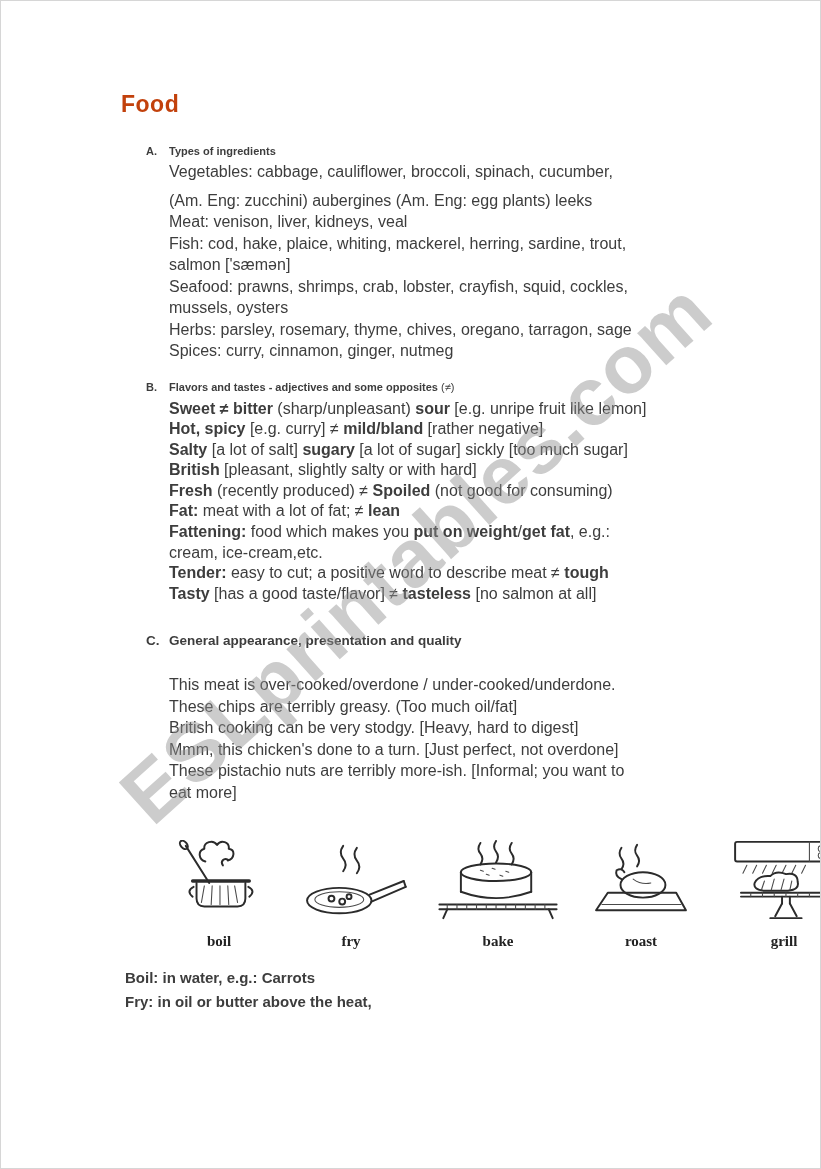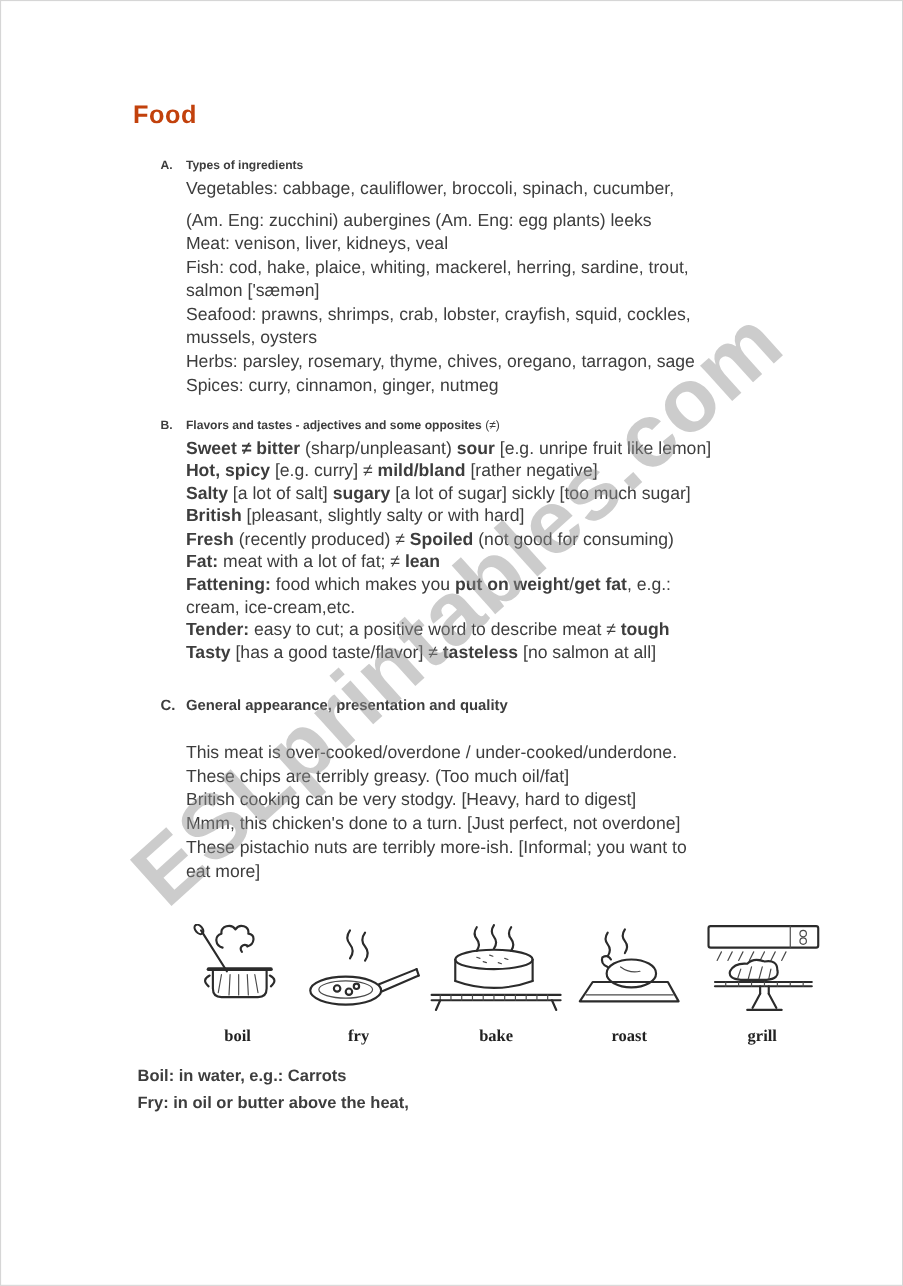--- a/index.html
+++ b/index.html
@@ -47,22 +47,23 @@
   .sec-a .group + .group{margin-top:7px;}
   .sec-b{margin-top:19px;}
   .sec-b .body{line-height:20.6px;margin-top:6px;}
   .sec-c{margin-top:29px;}
   .sec-c .sec-head{font-size:13.5px;}
   .sec-c .body{margin-top:26px;}
   .sec-d{margin-top:33px;}
   .sec-d .sec-head{font-size:14px;}
   .dash{font-size:19px;padding:0 5px;vertical-align:-2px;}
   .figures{
-    display:flex;justify-content:flex-end;align-items:flex-end;
+    display:flex;justify-content:space-between;align-items:flex-end;
     margin:8px 62px 0 168px;
+    gap:22px;
   }
   .figures figure{margin:0;text-align:center;}
   .figures svg *{stroke:#2b2b2b;fill:none;stroke-width:2;stroke-linecap:round;stroke-linejoin:round;}
   .figures svg .thin{stroke-width:1.1;stroke:#4a4a4a;}
   .figures svg .thick{stroke-width:3.5;}
   .figures figcaption{
     font-family:"Liberation Serif","DejaVu Serif",serif;
     font-weight:bold;font-size:15px;margin-top:5px;color:#222;
   }
   .footer{

